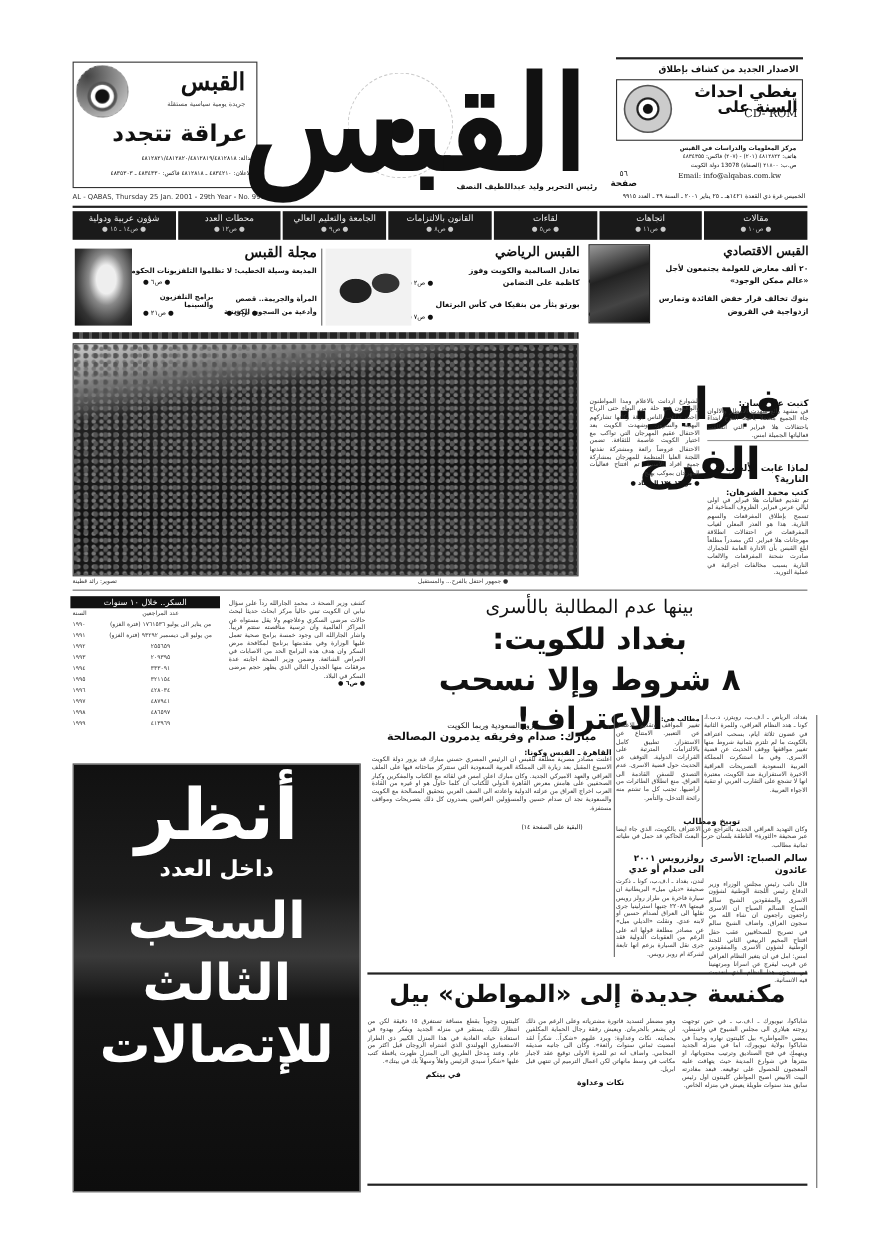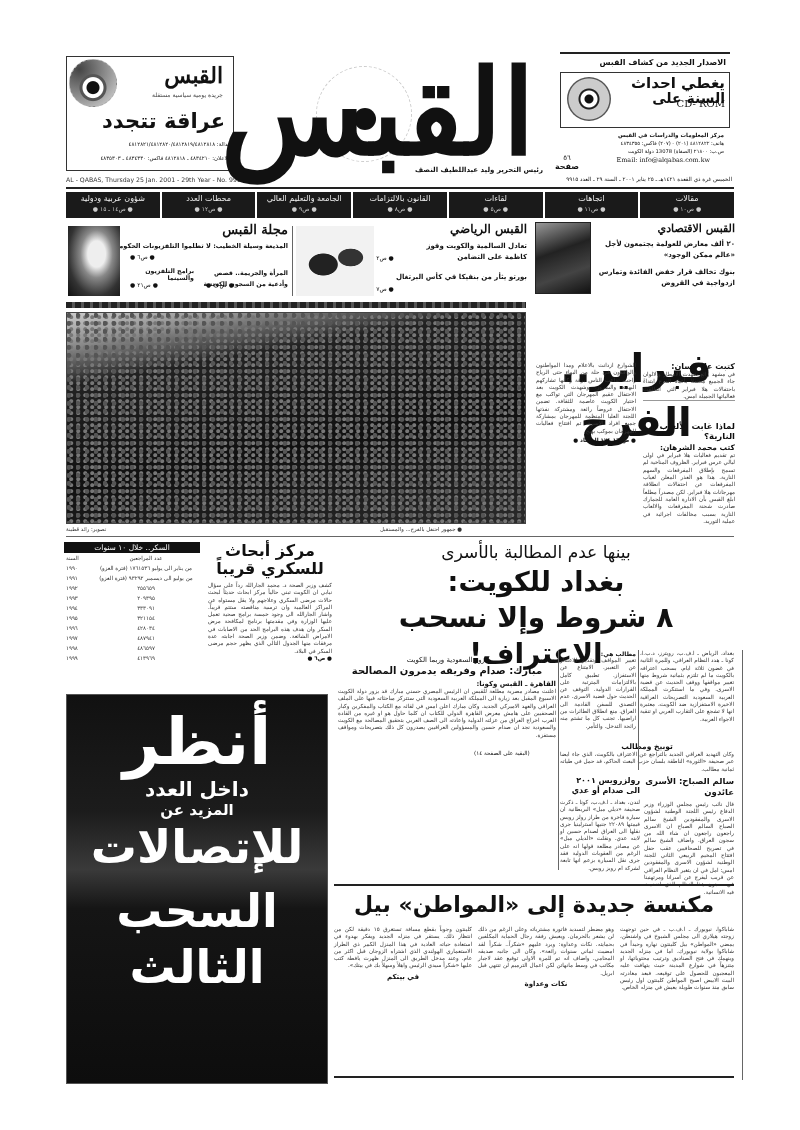--- a/index.html
+++ b/index.html
@@ -71,21 +71,21 @@
     <div class="bold" style="font-size:13px;">فلس</div>
   </div>
   <div class="abs bold" style="left:355px;top:116px;font-size:7px;white-space:nowrap;">رئيس التحرير وليد عبداللطيف النصف</div>
   <div class="abs" style="left:495px;top:104px;text-align:center;width:24px;">
     <div style="font-size:7px;">٥٦</div>
     <div class="bold" style="font-size:8px;">صفحة</div>
   </div>
 
   <div class="abs" style="left:500px;top:2px;width:170px;height:120px;">
     <div class="abs rule" style="left:0;top:0;width:170px;height:2px;"></div>
-    <div class="abs bold" style="right:4px;top:6px;font-size:8px;white-space:nowrap;">الاصدار الجديد من كشاف القبس</div>
+    <div class="abs bold" style="right:4px;top:6px;font-size:8px;white-space:nowrap;">الاصدار الجديد من كشاف بإطلاق</div>
     <div class="abs" style="left:0;top:20px;width:170px;height:56px;border:1px solid #333;">
       <div class="abs" style="left:6px;top:4px;width:44px;height:44px;border-radius:50%;background:radial-gradient(circle, #111 0 4px, #fff 5px 8px, #222 9px 10px, #ccc 11px 20px, #555 21px 22px);"></div>
       <div class="abs bold" style="right:4px;top:2px;font-size:15px;line-height:16px;">يغطي احداث</div>
       <div class="abs bold" style="right:4px;top:18px;font-size:14px;line-height:15px;">السنة على</div>
       <div class="abs serif" dir="ltr" style="right:4px;top:22px;font-size:10px;line-height:18px;">CD- ROM</div>
     </div>
     <div class="abs bold" style="right:6px;top:80px;font-size:5.6px;">مركز المعلومات والدراسات في القبس</div>
     <div class="abs" style="right:6px;top:88px;font-size:5.2px;">هاتف: ٤٨١٢٨٢٢ (٢٠١) - (٢٠٧) فاكس: ٤٨٣٤٣٥٥</div>
     <div class="abs" style="right:6px;top:96px;font-size:5.2px;">ص.ب: ٢١٨٠٠ (الصفاة) 13078 دولة الكويت</div>
     <div class="abs serif" dir="ltr" style="right:20px;top:104px;font-size:6.4px;">Email: info@alqabas.com.kw</div>
@@ -189,21 +189,20 @@
   <div style="text-align:center;font-size:7px;">يزور السعودية وربما الكويت</div>
   <div class="bold" style="text-align:center;font-size:10px;line-height:13px;">مبارك: صدام وفريقه يدمرون المصالحة</div>
   <div class="bold" style="font-size:7px;margin-top:3px;">القاهرة ـ القبس وكونا:</div>
   <div class="textcol">اعلنت مصادر مصرية مطلعة للقبس ان الرئيس المصري حسني مبارك قد يزور دولة الكويت الاسبوع المقبل بعد زيارة الى المملكة العربية السعودية التي ستتركز مباحثاته فيها على الملف العراقي والعهد الاميركي الجديد. وكان مبارك اعلن امس في لقائه مع الكتاب والمفكرين وكبار الصحفيين على هامش معرض القاهرة الدولي للكتاب ان كلما حاول هو او غيره من القادة العرب اخراج العراق من عزلته الدولية واعادته الى الصف العربي بتحقيق المصالحة مع الكويت والسعودية نجد ان صدام حسين والمسؤولين العراقيين يصدرون كل ذلك بتصريحات ومواقف مستفزة.</div>
 </div>
 
 <div class="abs thinrule" style="left:558px;top:650px;width:1px;height:220px;"></div>
 <div class="abs thinrule" style="left:638px;top:650px;width:1px;height:120px;"></div>
 
 <div class="abs" style="left:208px;top:542px;width:124px;height:148px;">
-  <div class="headline" style="font-size:16px;line-height:18px;">مركز أبحاث للسكري قريباً</div>
   <div class="textcol" style="margin-top:4px;">كشف وزير الصحة د. محمد الجارالله رداً على سؤال نيابي ان الكويت تبني حالياً مركز ابحاث حديثاً لبحث حالات مرضى السكري وعلاجهم ولا يقل مستواه عن المراكز العالمية وان ترسية مناقصته ستتم قريباً. واشار الجارالله الى وجود خمسة برامج صحية تعمل عليها الوزارة وفي مقدمتها برنامج لمكافحة مرض السكر وان هدف هذه البرامج الحد من الاصابات في الامراض الشائعة. وضمن وزير الصحة اجابته عدة مرفقات منها الجدول التالي الذي يظهر حجم مرضى السكر في البلاد.</div>
   <div class="bold" style="font-size:5.6px;">● ص٦ ●</div>
 </div>
 
 <div class="abs" style="left:64px;top:542px;width:136px;height:140px;">
   <div style="background:#111;color:#fff;font-size:7.5px;text-align:center;padding:1px 0;">السكر.. خلال ١٠ سنوات</div>
   <table class="sugar" dir="rtl">
     <tbody>
         <tr>
       <td>عدد المراجعين</td>
@@ -249,23 +248,22 @@
           <td>٤١٣٩٦٩</td>
           <td class="yr">١٩٩٩</td>
         </tr>
   </tbody>
     </table>
 </div>
 
 <div class="abs blackad" style="left:66px;top:694px;width:262px;height:390px;">
   <div class="l1" style="margin-top:12px;">أنظر</div>
   <div class="l2">داخل العدد</div>
-  <div class="l4">المزيد عن</div>
+  <div class="l5" style="margin-top:8px;">السحب الثالث</div>
   <div class="l5">للإتصالات</div>
-  <div class="l5" style="margin-top:8px;">السحب الثالث</div>
 </div>
 
 <div class="abs rule" style="left:334px;top:884px;width:400px;height:2px;"></div>
 <div class="abs headline" style="left:334px;top:888px;width:400px;font-size:22px;line-height:34px;">مكنسة جديدة إلى «المواطن» بيل</div>
 
 <div class="abs" style="left:620px;top:926px;width:114px;height:145px;">
   <div class="textcol">شاباكوا، نيويورك ـ ا.ف.ب ـ في حين توجهت زوجته هيلاري الى مجلس الشيوخ في واشنطن، يمضي «المواطن» بيل كلينتون نهاره وحيداً في شاباكوا بولاية نيويورك، اما في منزله الجديد وينهمك في فتح الصناديق وترتيب محتوياتها، او متنزهاً في شوارع المدينة حيث يتهافت عليه المعجبون للحصول على توقيعه. فبعد مغادرته البيت الابيض اصبح المواطن كلينتون اول رئيس سابق منذ سنوات طويلة يعيش في منزله الخاص.</div>
 </div>
 <div class="abs" style="left:478px;top:926px;width:136px;height:145px;">
   <div class="textcol">وهو مضطر لتسديد فاتورة مشترياته وعلى الرغم من ذلك لن يشعر بالحرمان. ويعيش رفقة رجال الحماية المكلفين بحمايته. نكات وعداوة: ويرد عليهم «شكراً.. شكراً لقد امضيت ثماني سنوات رائعة». وكان الى جانبه صديقه المحامي. واضاف انه تم للمرة الاولى توقيع عقد لاجبار مكاتب في وسط مانهاتن لكن اعمال الترميم لن تنتهي قبل ابريل.</div>

